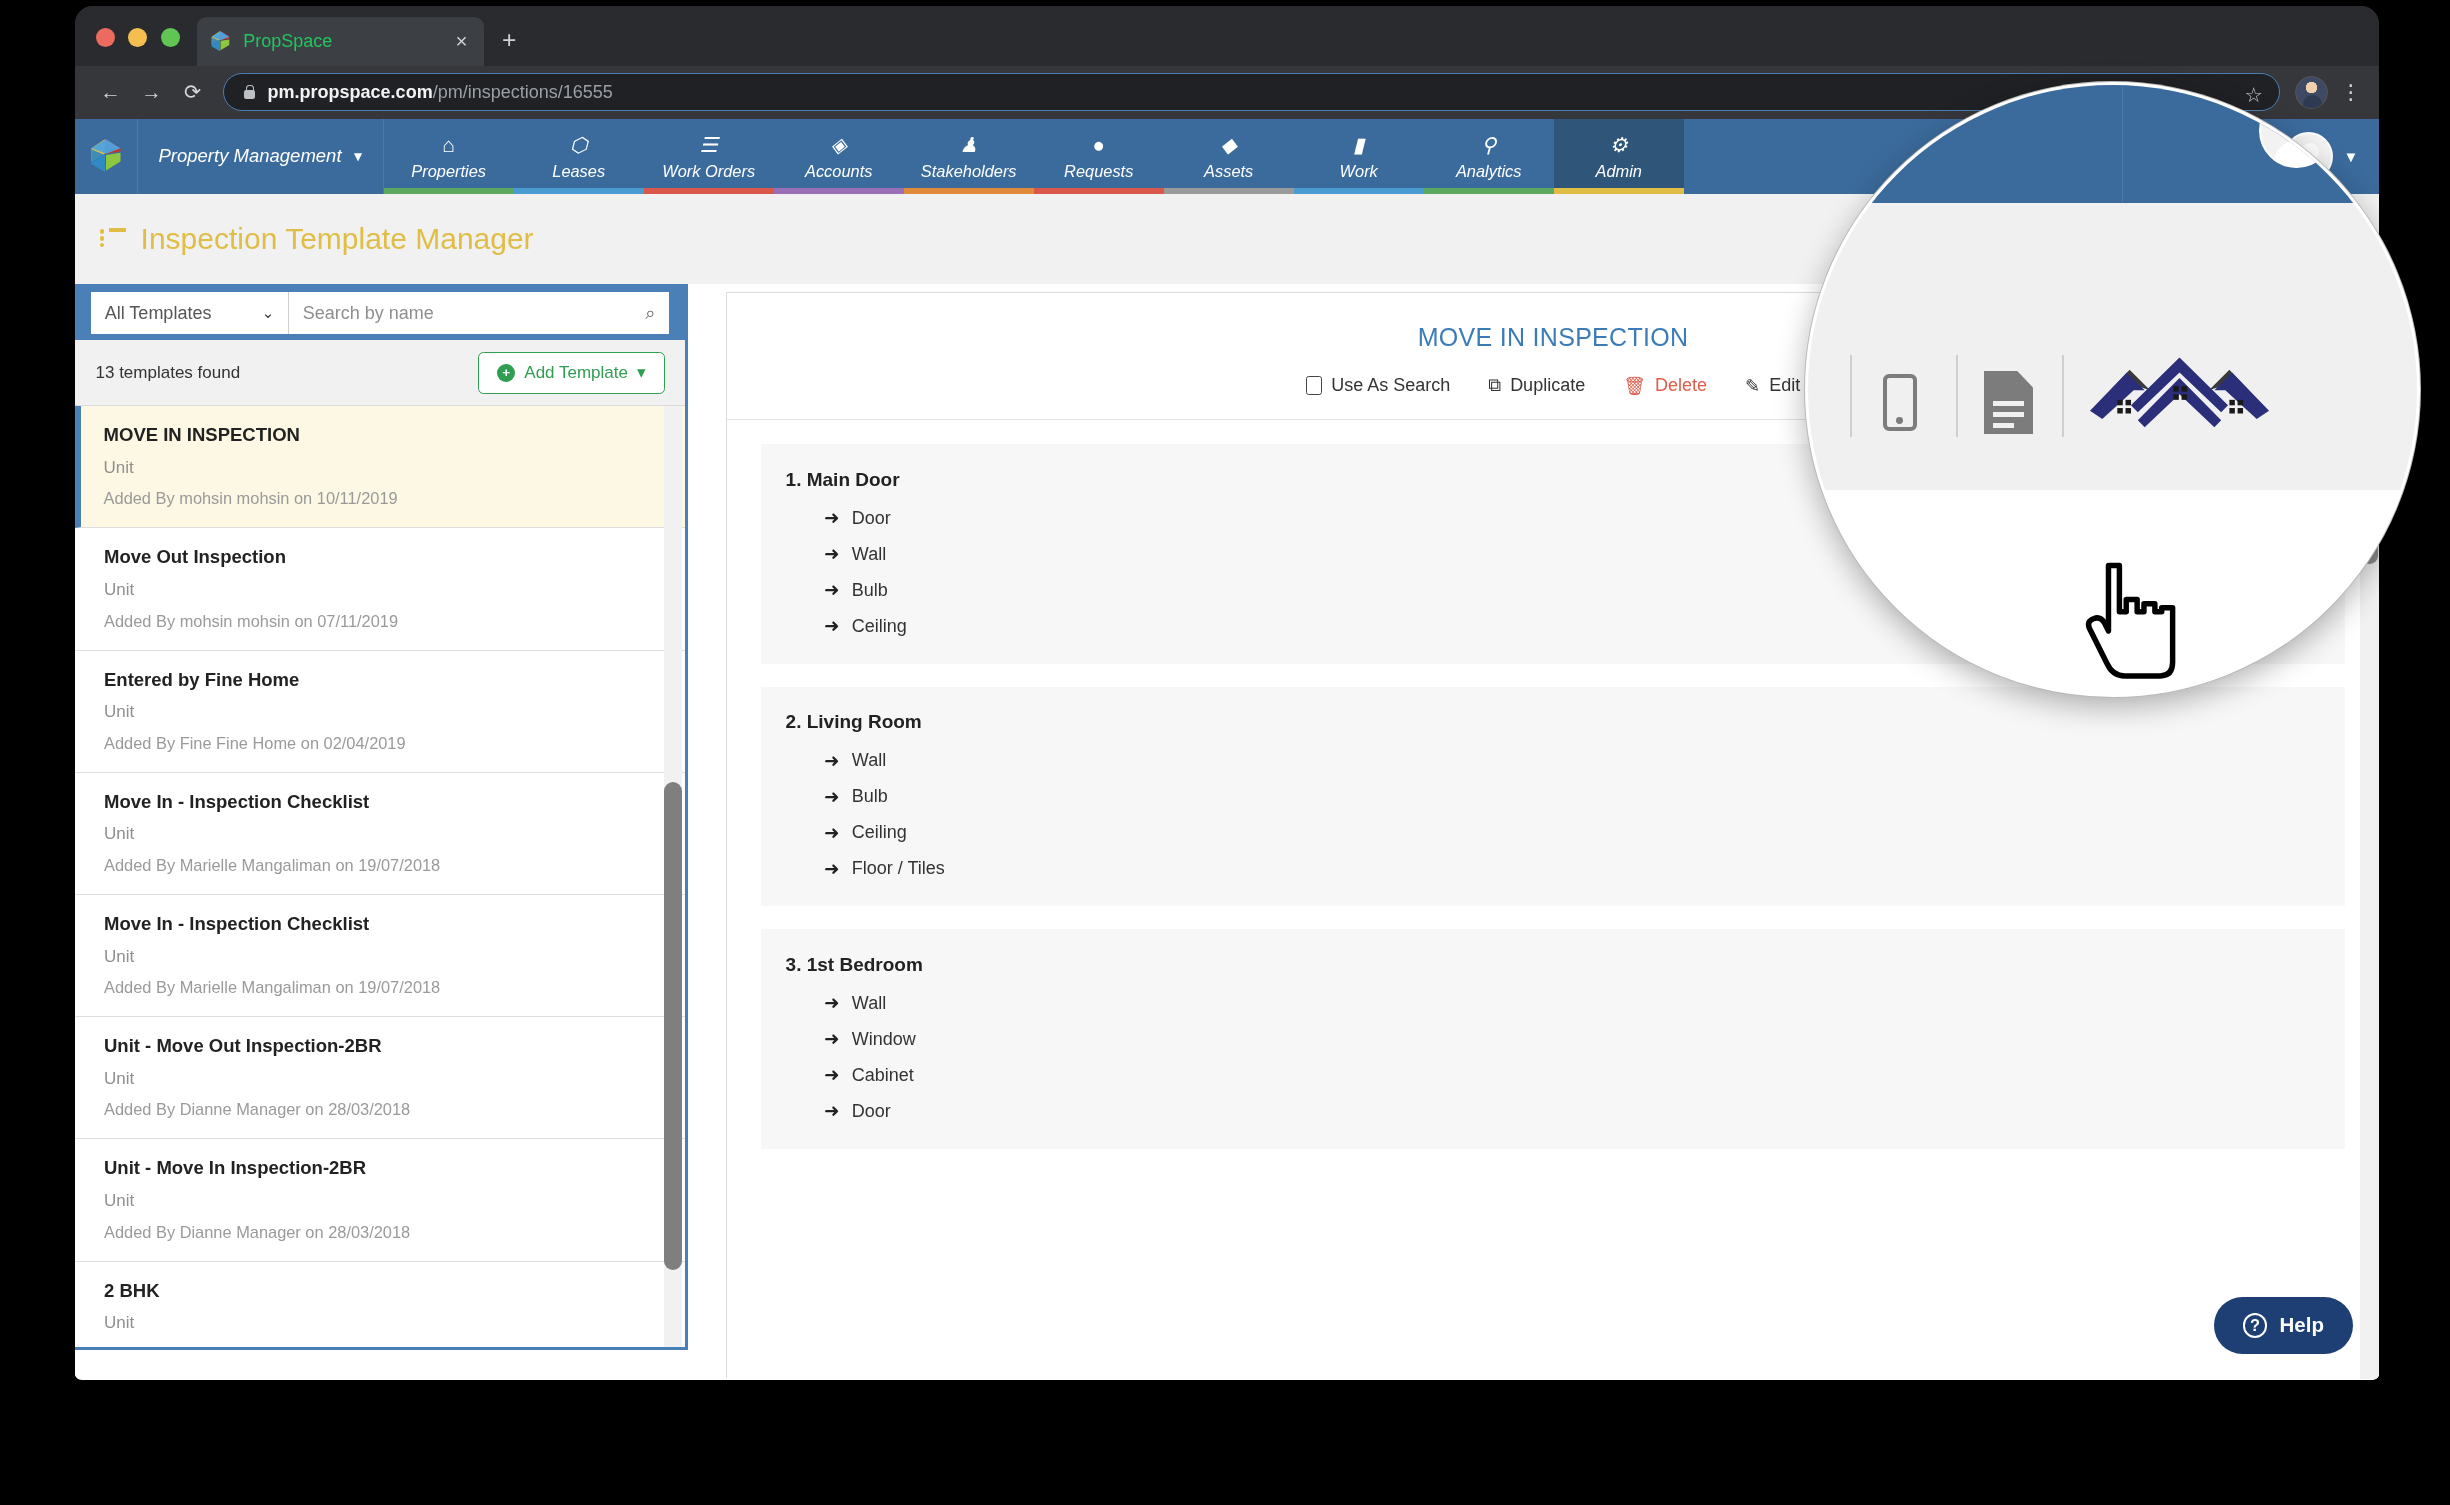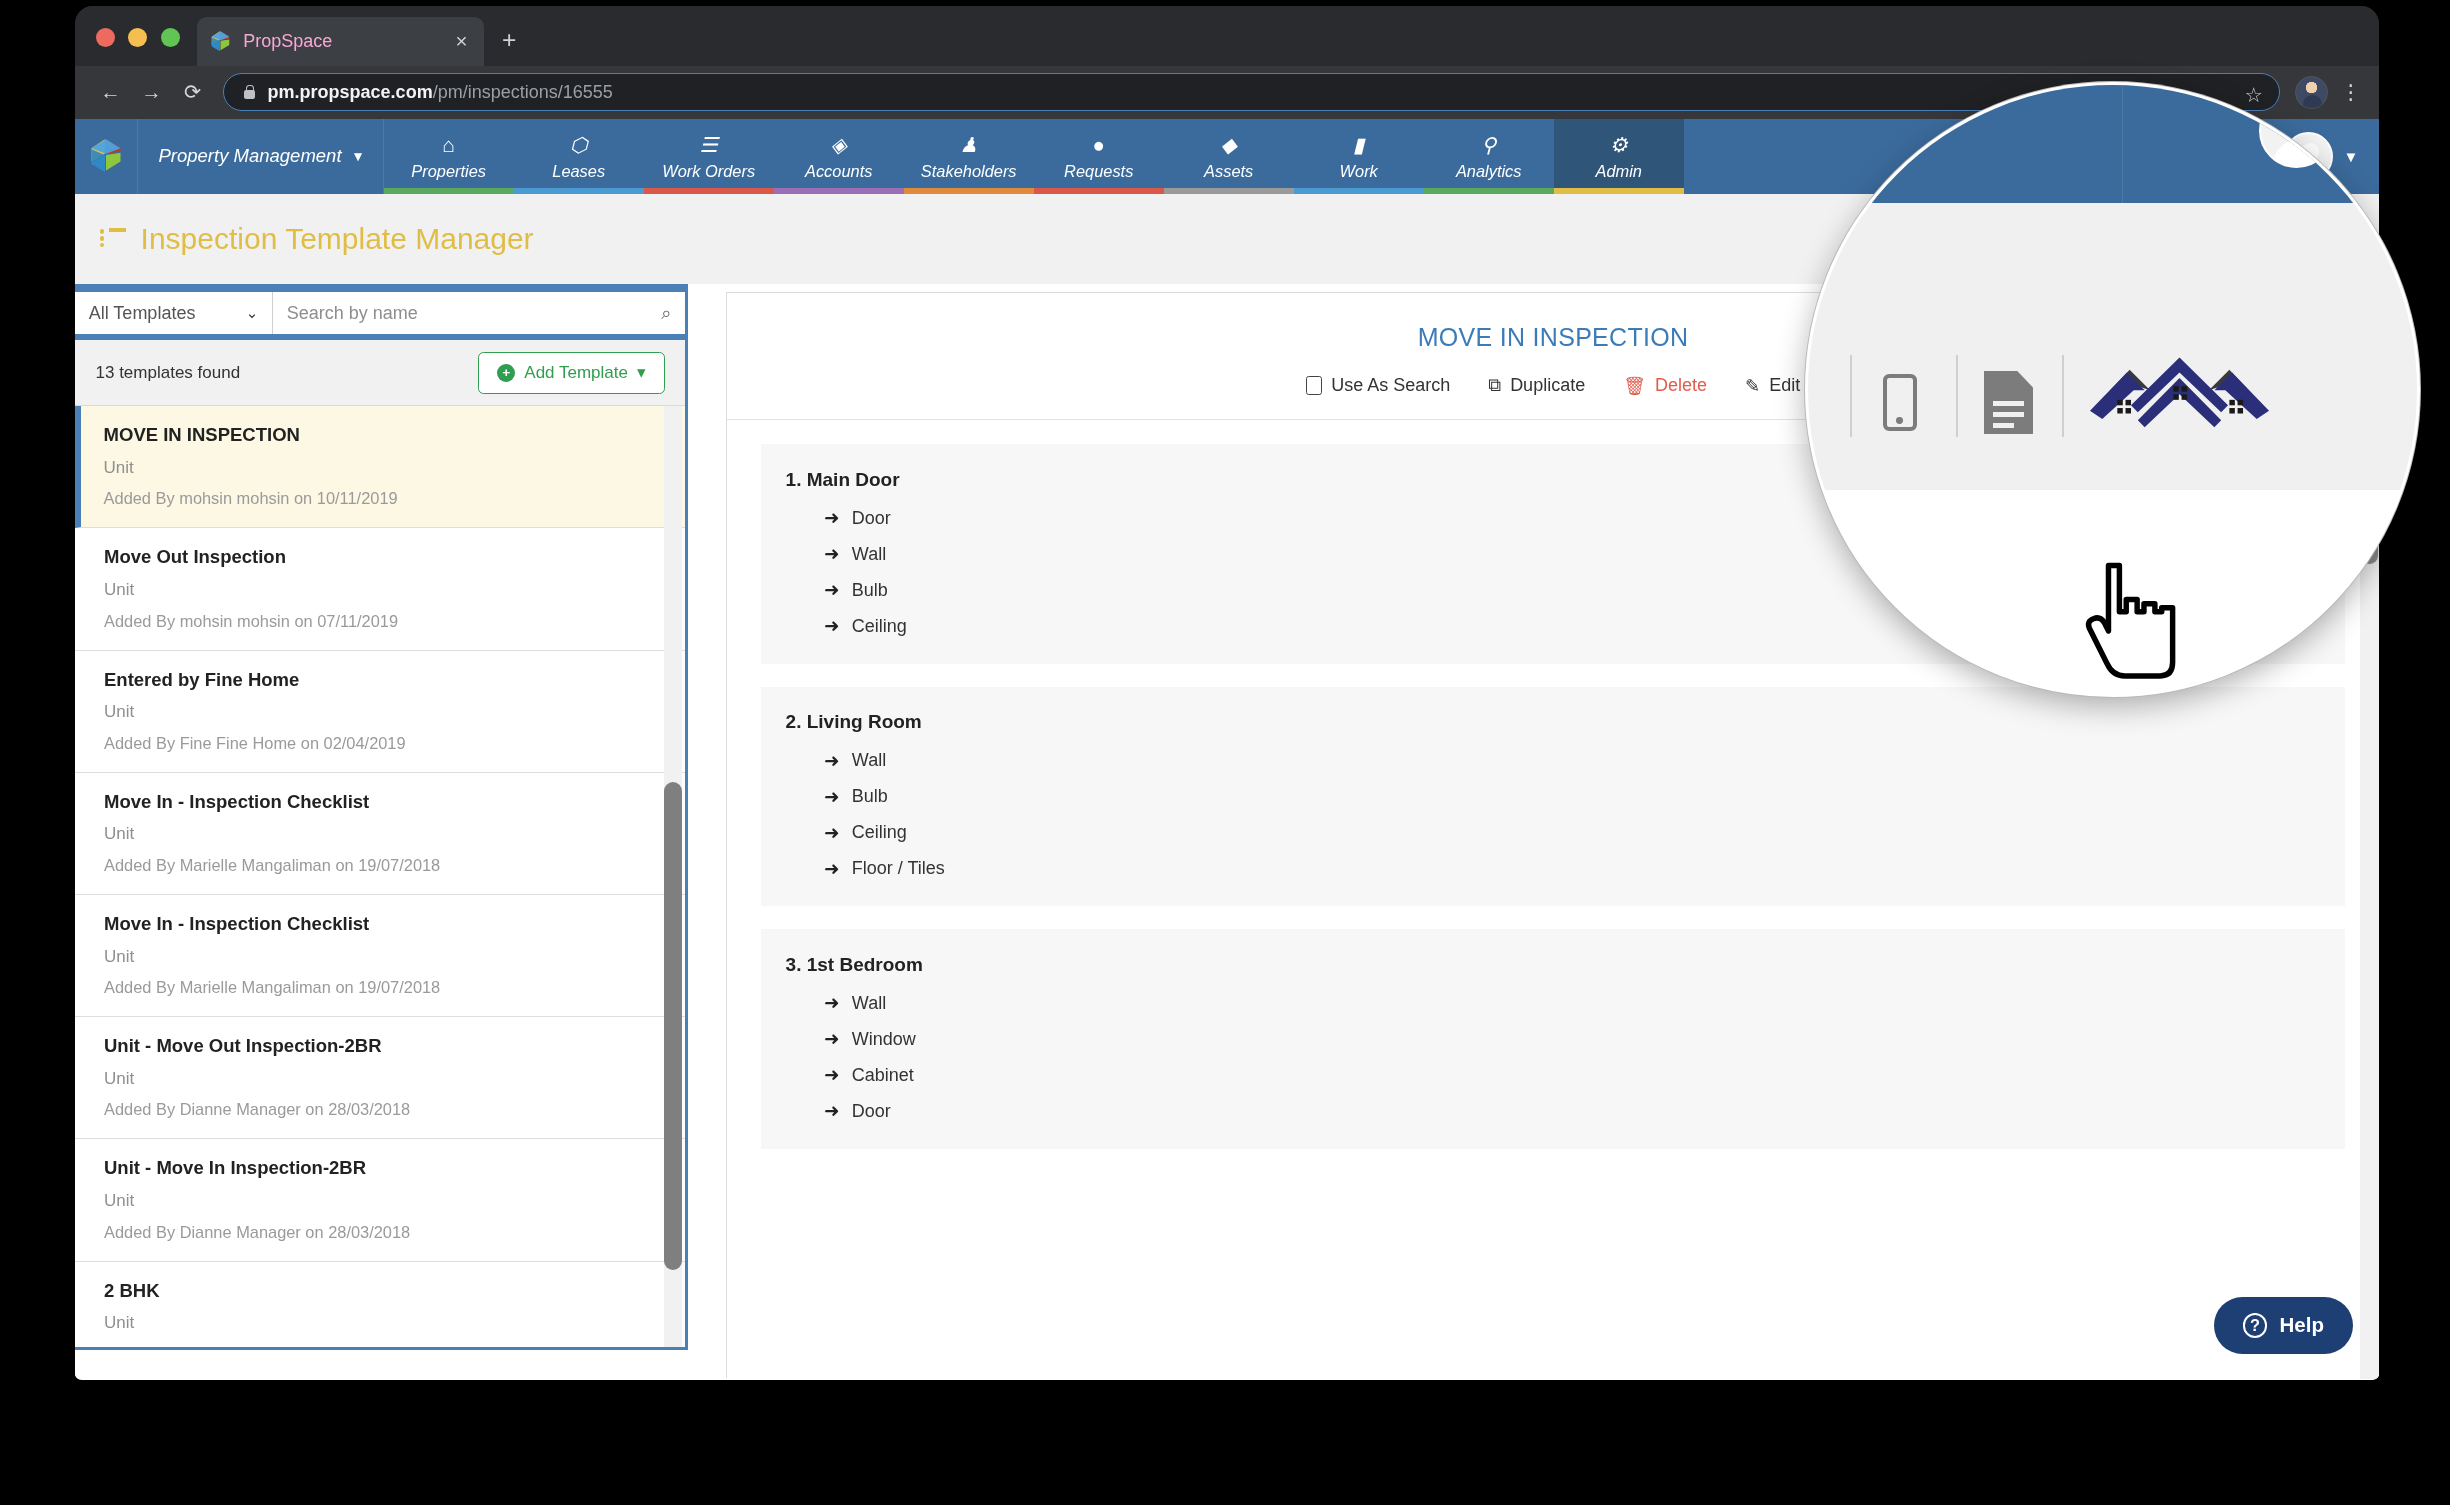--- a/index.html
+++ b/index.html
@@ -36,21 +36,21 @@
     width: 287px; height: 49px;
     background: #3c3f43;
     border-radius: 9.6px 9.6px 0 0;
     display: flex; align-items: center; gap: 11px;
     padding: 0 12.3px;
   }
   #tab-favicon {
     width: 23px; height: 23px; flex: 0 0 23px; position: relative;
   }
   #tab-title {
-    color: #f9a8d4; font-size: 18px; flex: 1 1 auto;
+    color: #22c55e; font-size: 18px; flex: 1 1 auto;
     white-space: nowrap; overflow: hidden;
   }
   #tab-close {
     color: #cfd2d6; font-size: 20.5px; line-height: 1;
     width: 20.5px; text-align: center; cursor: pointer;
   }
   #newtab {
     position: absolute; left: 427px; top: 22.6px;
     color: #cfd2d6; font-size: 24.6px; line-height: 1; cursor: pointer;
   }
@@ -194,21 +194,21 @@
     position: absolute; left: 0; top: 0;
     width: 613px; height: 1066px;
     background: #ffffff;
     border: 3.4px solid #4a80b5;
     border-left: 0;
     display: flex; flex-direction: column;
   }
   #filterbar {
     height: 55px; background: #4a80b5;
     display: flex; align-items: center;
-    padding: 0 0;
+    padding: 0 16px;
   }
   #template-select {
     width: 198px; height: 42px; background: #fff;
     display: flex; align-items: center; justify-content: space-between;
     padding: 0 13.7px; cursor: pointer;
     font-size: 18px; color: #555;
     border-right: 0.7px solid #cfcfcf;
   }
   #template-select .caret { font-size: 15px; color: #333; }
   #search-wrap {

